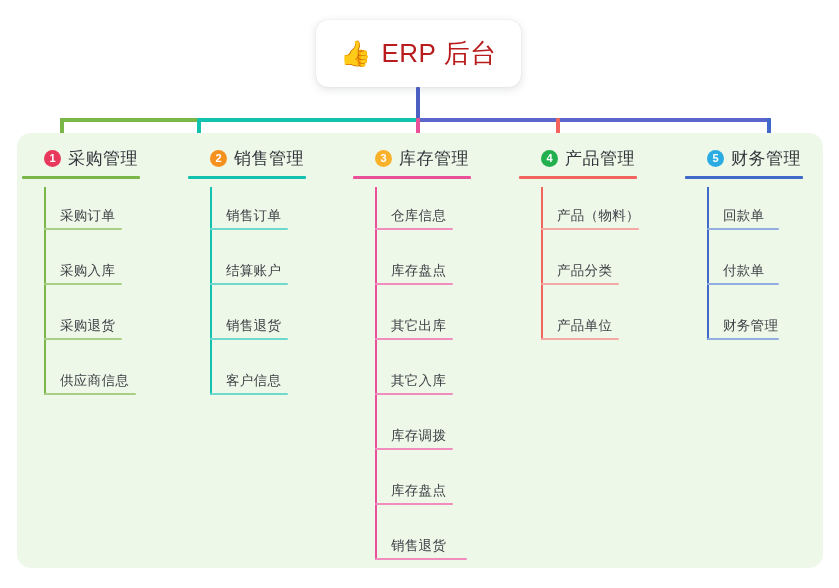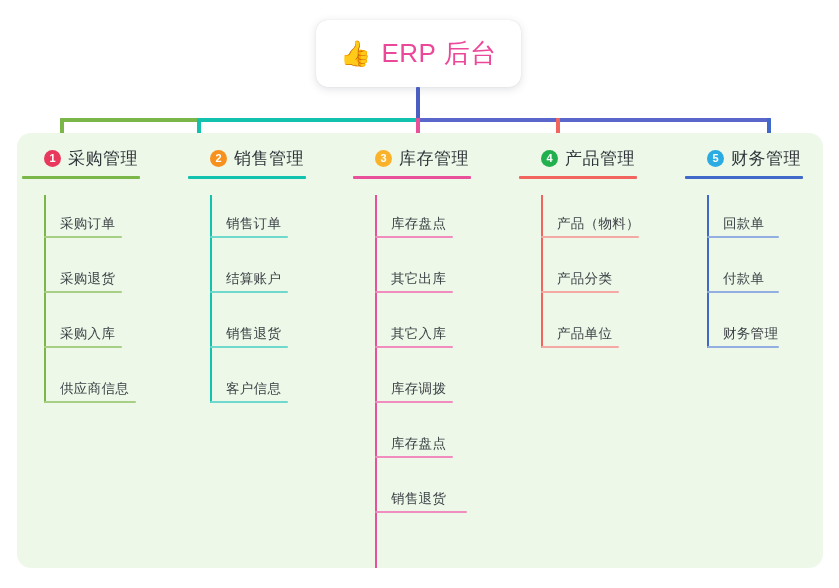--- a/index.html
+++ b/index.html
@@ -33,21 +33,21 @@
     box-sizing: border-box;
   }
   #root-card .thumb {
     font-size: 25px;
     line-height: 1;
     filter: saturate(1.1);
   }
   #root-card .root-title {
     font-size: 26px;
     letter-spacing: 0.5px;
-    color: #ec4899;
+    color: #b91c1c;
     white-space: nowrap;
   }
 
   
   .conn {
     position: absolute;
     border-radius: 1px;
   }
 
   
@@ -91,21 +91,21 @@
     letter-spacing: 0.5px;
   }
   .head-rule {
     height: 3px;
     margin-top: 6px;
     border-radius: 1px;
   }
 
   .items {
     position: relative;
-    margin-top: 16px;
+    margin-top: 8px;
   }
   .spine {
     position: absolute;
     left: 22px;
     top: 0;
     width: 2px;
   }
   .item {
     position: relative;
     height: 55px;
@@ -160,28 +160,28 @@
         <span class="col-title">采购管理</span>
       </div>
       <div class="head-rule" style="width: 118px; background: rgb(122, 182, 72); margin-left: 0px;"></div>
       <div class="items">
         <div class="spine" style="background: rgb(122, 182, 72); height: 208px;"></div>
         <div class="item">
           <div class="item-label">采购订单</div>
           <div class="item-rule" style="width: 78px; background: rgb(168, 207, 134);"></div>
         </div>
         <div class="item">
+          <div class="item-label">采购入库</div>
+          <div class="item-rule" style="width: 78px; background: rgb(168, 207, 134);"></div>
+        </div>
+        <div class="item">
           <div class="item-label">采购退货</div>
           <div class="item-rule" style="width: 78px; background: rgb(168, 207, 134);"></div>
         </div>
         <div class="item">
-          <div class="item-label">采购入库</div>
-          <div class="item-rule" style="width: 78px; background: rgb(168, 207, 134);"></div>
-        </div>
-        <div class="item">
           <div class="item-label">供应商信息</div>
           <div class="item-rule" style="width: 92px; background: rgb(168, 207, 134);"></div>
         </div>
       </div>
     </div>
     <div class="column" style="left: 188px;">
       <div class="col-head">
         <span class="badge" style="background: rgb(246, 145, 30);">2</span>
         <span class="col-title">销售管理</span>
       </div>
@@ -208,20 +208,24 @@
     </div>
     <div class="column" style="left: 353px;">
       <div class="col-head">
         <span class="badge" style="background: rgb(249, 178, 42);">3</span>
         <span class="col-title">库存管理</span>
       </div>
       <div class="head-rule" style="width: 118px; background: rgb(232, 81, 154); margin-left: 0px;"></div>
       <div class="items">
         <div class="spine" style="background: rgb(232, 81, 154); height: 373px;"></div>
         <div class="item">
+          <div class="item-label">仓库信息</div>
+          <div class="item-rule" style="width: 78px; background: rgb(240, 141, 190);"></div>
+        </div>
+        <div class="item">
           <div class="item-label">库存盘点</div>
           <div class="item-rule" style="width: 78px; background: rgb(240, 141, 190);"></div>
         </div>
         <div class="item">
           <div class="item-label">其它出库</div>
           <div class="item-rule" style="width: 78px; background: rgb(240, 141, 190);"></div>
         </div>
         <div class="item">
           <div class="item-label">其它入库</div>
           <div class="item-rule" style="width: 78px; background: rgb(240, 141, 190);"></div>

